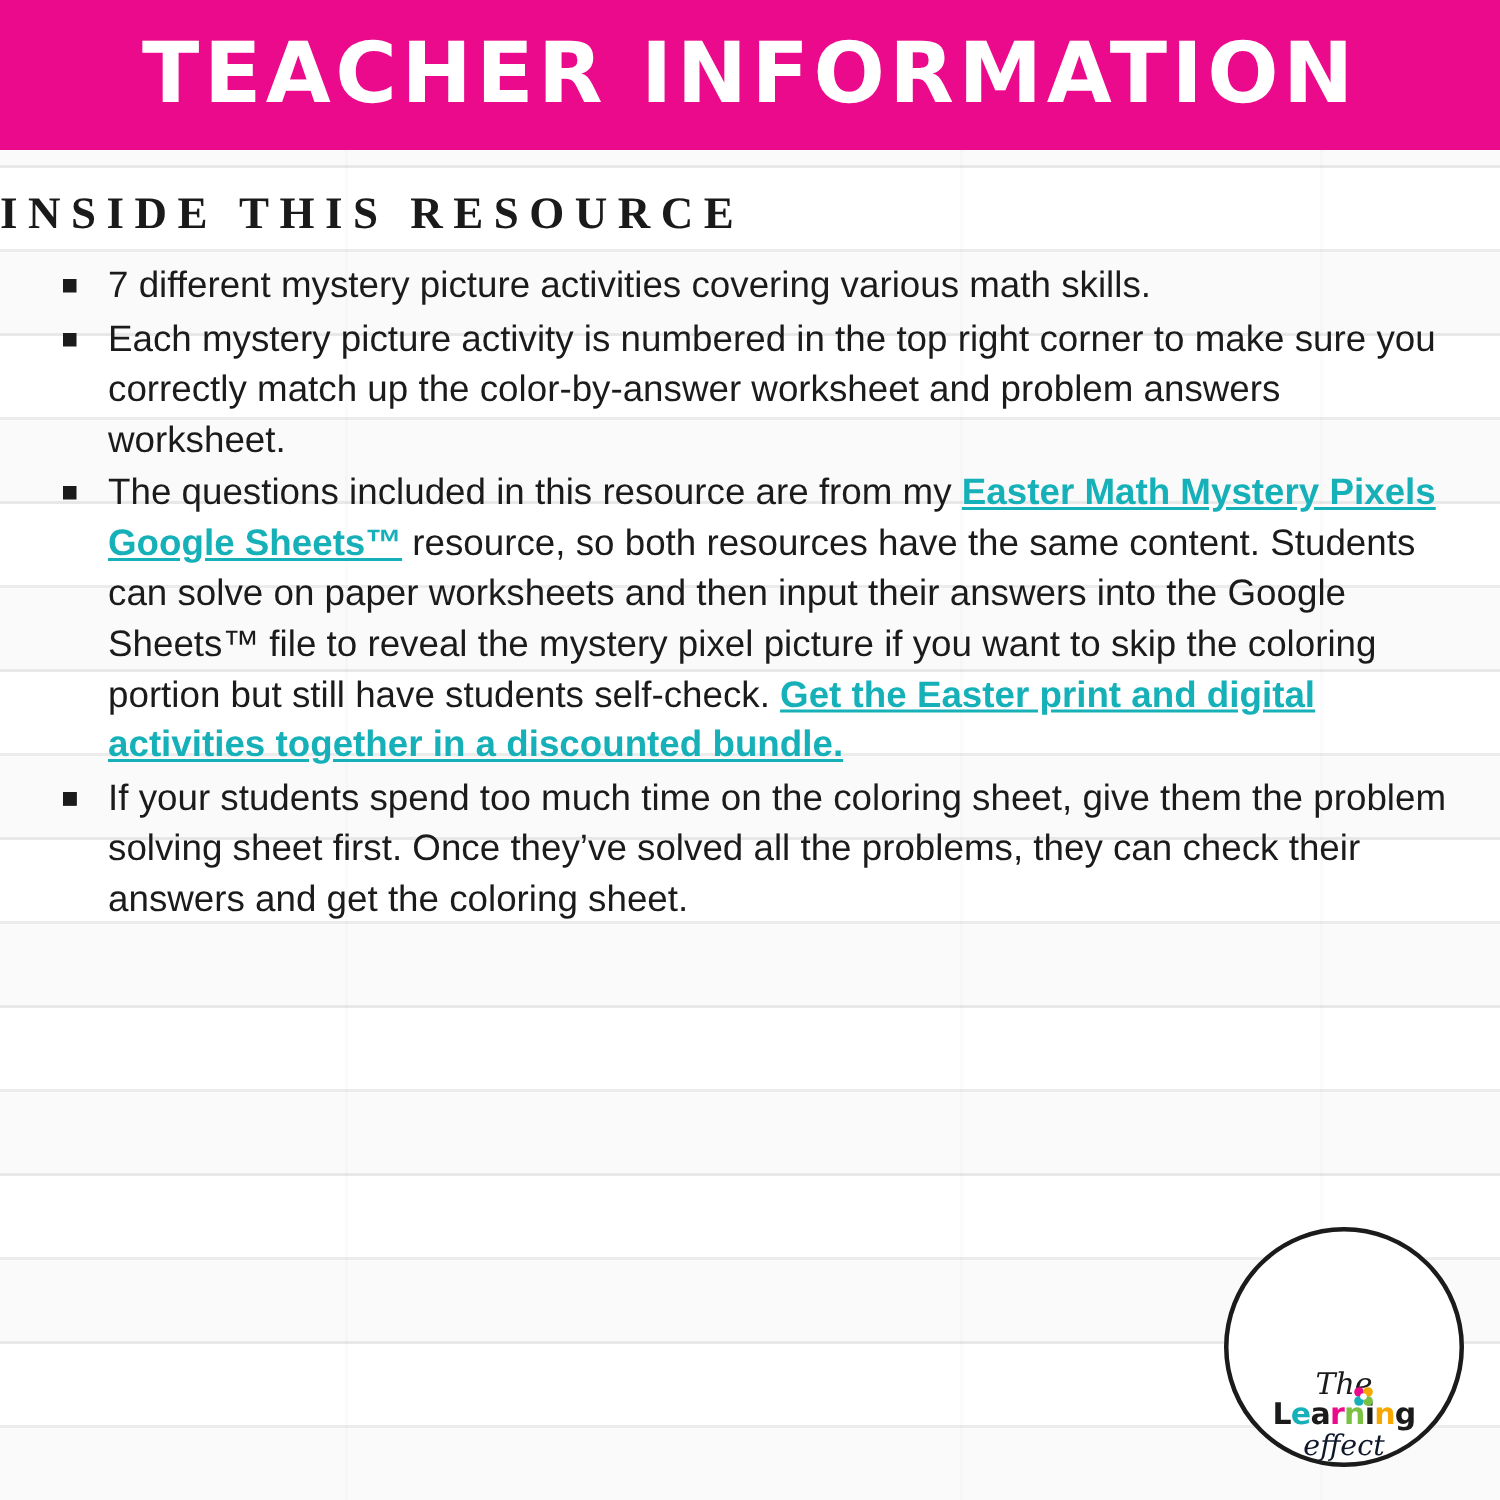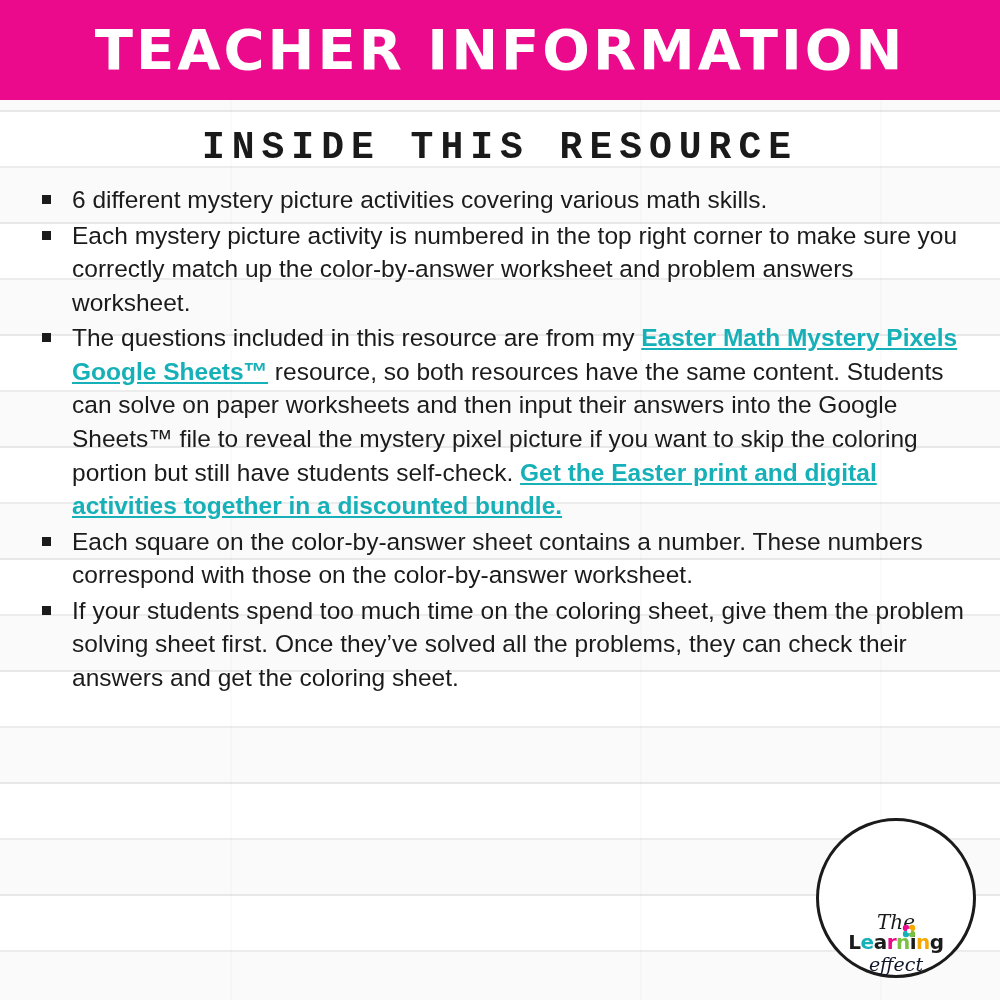--- a/index.html
+++ b/index.html
@@ -70,23 +70,23 @@
   .content {
     position: absolute;
     top: 100px;
     left: 0;
     width: 1000px;
     padding: 0;
     box-sizing: border-box;
   }
 
   .section-heading {
-    text-align: center;
-    font-family: Liberation Mono, monospace;
-    font-size: 38px;
+    text-align: left;
+    font-family: Liberation Serif, serif;
+    font-size: 30px;
     font-weight: bold;
     letter-spacing: 7px;
     color: #1a1a1a;
     text-transform: uppercase;
   }
   .heading-inside { margin: 26px 0 14px 0; }
   .heading-directions { margin: 34px 0 14px 0; }
 
   ul.bullets {
     list-style: none;
@@ -178,40 +178,39 @@
     <div class="banner-title">TEACHER INFORMATION</div>
   </div>
 
   <div class="content">
 
     <div class="section-heading heading-inside">INSIDE THIS RESOURCE</div>
 
     <ul class="bullets">
       <li>
         <span class="sq"></span>
-        <span>6 different mystery picture activities covering various math skills.</span>
+        <span>7 different mystery picture activities covering various math skills.</span>
       </li>
       <li>
         <span class="sq"></span>
         <span>Each mystery picture activity is numbered in the top right corner to make sure you correctly match up the color-by-answer worksheet and problem answers worksheet.</span>
       </li>
       <li>
         <span class="sq"></span>
         <span>The questions included in this resource are from my </span><a class="inline-link" href="#">Easter Math Mystery Pixels Google Sheets™</a><span> resource, so both resources have the same content. Students can solve on paper worksheets and then input their answers into the Google Sheets™ file to reveal the mystery pixel picture if you want to skip the coloring portion but still have students self-check. </span><a class="inline-link" href="#">Get the Easter print and digital activities together in a discounted bundle.</a>
       </li>
     </ul>
 
 
     <ul class="bullets">
       <li>
         <span class="sq"></span>
       </li>
       <li>
         <span class="sq"></span>
-        <span>Each square on the color-by-answer sheet contains a number. These numbers correspond with those on the color-by-answer worksheet.</span>
       </li>
       <li>
         <span class="sq"></span>
         <span>If your students spend too much time on the coloring sheet, give them the problem solving sheet first. Once they’ve solved all the problems, they can check their answers and get the coloring sheet.</span>
       </li>
     </ul>
   </div>
 
   <div class="logo">
     <div class="l1">The</div>

